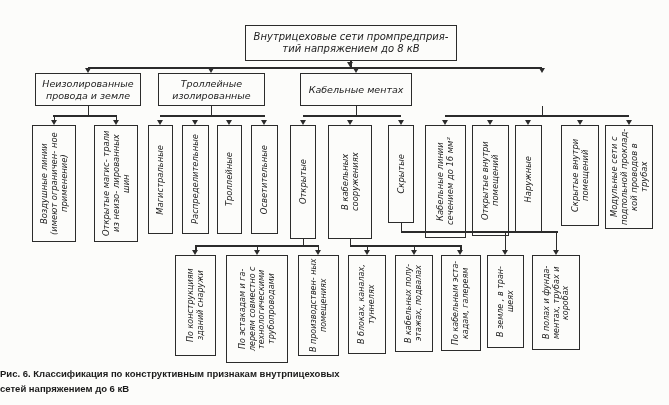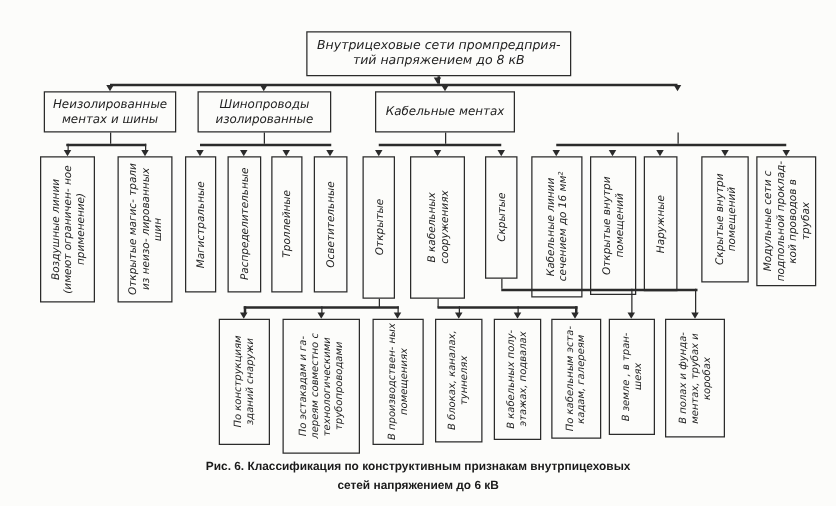--- a/index.html
+++ b/index.html
@@ -24,21 +24,21 @@
   }
   .lv4{font-size:8px;}
   .ln{position:absolute;background:#2b2b2b;}
   .ah{
     position:absolute;width:0;height:0;
     border-left:3.5px solid transparent;border-right:3.5px solid transparent;
     border-top:5.5px solid #2b2b2b;
   }
   .caption{
     position:absolute;left:0;top:366px;width:669px;
-    text-align:center;font-family:"Liberation Sans",sans-serif;
+    font-family:"Liberation Sans",sans-serif;
     font-weight:bold;font-size:9.5px;line-height:15px;color:#1a1a1a;
   }
 </style>
 </head>
 <body>
 
 <div id="canvas">
 
   <div class="bx root" style="left:245px;top:25px;width:212px;height:36px;">
     <span>Внутрицеховые сети промпредприя- тий напряжением до 8 кВ</span>
@@ -46,24 +46,24 @@
 
   <div class="ln" style="left:350px;top:61px;width:1.6px;height:6px;"></div>
   <div class="ah" style="left:346.5px;top:62px;"></div>
   <div class="ln" style="left:88px;top:67px;width:454px;height:1.6px;"></div>
   <div class="ah" style="left:84.5px;top:68px;"></div>
   <div class="ah" style="left:208px;top:68px;"></div>
   <div class="ah" style="left:352.5px;top:68px;"></div>
   <div class="ah" style="left:538.5px;top:68px;"></div>
 
   <div class="bx" style="left:35px;top:73px;width:106px;height:33px;">
-    <span>Неизолированные ментах и шины</span>
+    <span>Неизолированные провода и земле</span>
   </div>
   <div class="bx" style="left:158px;top:73px;width:107px;height:33px;">
-    <span>Шинопроводы изолированные</span>
+    <span>Троллейные изолированные</span>
   </div>
   <div class="bx" style="left:300px;top:73px;width:112px;height:33px;">
     <span>Кабельные ментах</span>
   </div>
 
   <div class="ln" style="left:87.5px;top:106px;width:1.6px;height:9px;"></div>
   <div class="ln" style="left:53px;top:115px;width:64px;height:1.6px;"></div>
   <div class="ln" style="left:53.5px;top:115px;width:1.6px;height:6px;"></div>
   <div class="ln" style="left:115.5px;top:115px;width:1.6px;height:6px;"></div>
   <div class="ah" style="left:50.5px;top:120px;"></div>

